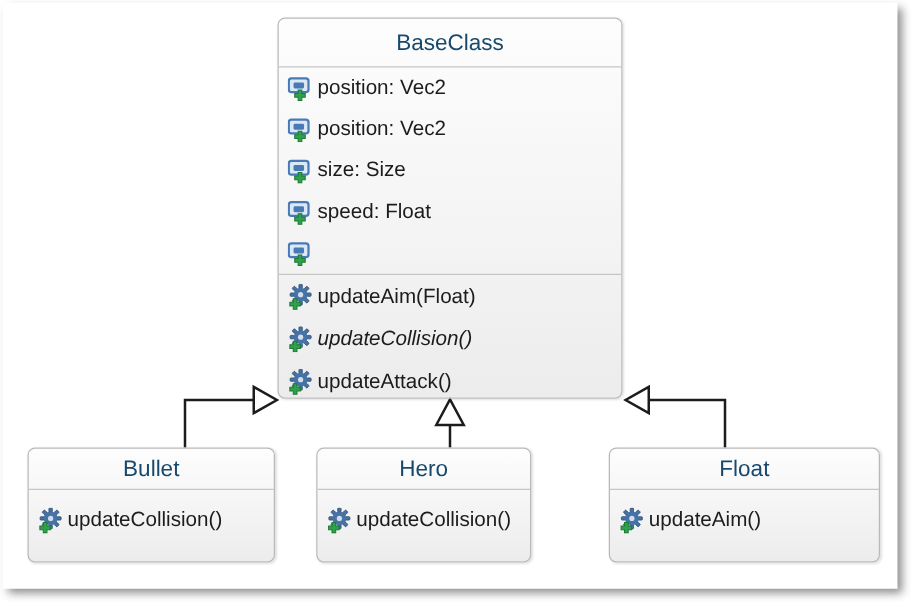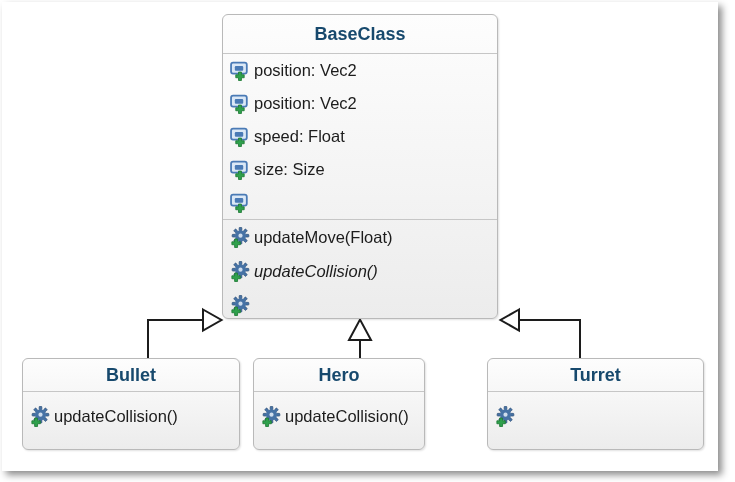--- a/index.html
+++ b/index.html
@@ -4,21 +4,21 @@
 <style>
   html,body{margin:0;padding:0;background:#fff;}
   body{width:735px;height:482px;font-family:"Liberation Sans",sans-serif;overflow:hidden;}
   .canvas{position:relative;width:735px;height:482px;background:#fff;}
   .sheet{position:absolute;left:2px;top:2px;width:716px;height:469px;background:#fff;
          box-shadow:4px 4px 7px rgba(0,0,0,0.45);}
   .diagram{position:absolute;left:0;top:0;width:735px;height:482px;}
   .uml-box{position:absolute;border:1px solid #b9b9b9;border-radius:6px;
            background:linear-gradient(180deg,#fdfdfd 0%,#f4f4f4 55%,#ececec 100%);
            box-shadow:1px 1px 2px rgba(0,0,0,0.12);box-sizing:border-box;}
-  .uml-header{font-weight:bold;font-size:18px;color:#17496d;text-align:right;
+  .uml-header{font-weight:normal;font-size:18px;color:#17496d;text-align:right;
               border-bottom:1px solid #c6c6c6;display:flex;align-items:center;justify-content:center;}
   .base .uml-header{height:38px;}
   .child .uml-header{height:32px;}
   .member-row{display:flex;align-items:center;gap:3px;padding-left:7px;
               font-size:16.5px;color:#1c1c1c;}
   .attr-row{height:33px;}
   .method-row{height:34px;}
   .methods-sep{border-top:1px solid #c6c6c6;}
   .child-method{padding-top:7px;}
   .italic{font-style:italic;}
@@ -85,78 +85,80 @@
         <div class="member-row attr-row">
           <svg class="icon">
               <use href="#sym-field"></use>
             </svg>
           <span>position: Vec2</span>
         </div>
         <div class="member-row attr-row">
           <svg class="icon">
               <use href="#sym-field"></use>
             </svg>
-          <span>speed: Float</span>
+          <span>size: Size</span>
         </div>
         <div class="member-row attr-row">
           <svg class="icon">
               <use href="#sym-field"></use>
             </svg>
-          <span>size: Size</span>
+          <span>speed: Float</span>
         </div>
         <div class="member-row attr-row">
           <svg class="icon">
               <use href="#sym-field"></use>
             </svg>
         </div>
       </div>
       <div class="methods-sep">
         <div class="member-row method-row">
           <svg class="icon">
               <use href="#sym-method"></use>
             </svg>
-          <span>updateMove(Float)</span>
+          <span>updateAim(Float)</span>
         </div>
         <div class="member-row method-row">
           <svg class="icon">
               <use href="#sym-method"></use>
             </svg>
           <span class="italic">updateCollision()</span>
         </div>
         <div class="member-row method-row">
           <svg class="icon">
               <use href="#sym-method"></use>
             </svg>
+          <span>updateAttack()</span>
         </div>
       </div>
     </div>
 
-    <div class="uml-box child" style="left:22px;top:358px;width:218px;height:92px;">
+    <div class="uml-box child" style="left:22px;top:358px;width:198px;height:92px;">
       <div class="uml-header">Bullet</div>
       <div class="member-row method-row child-method">
         <svg class="icon">
             <use href="#sym-method"></use>
           </svg>
         <span>updateCollision()</span>
       </div>
     </div>
 
     <div class="uml-box child" style="left:253px;top:358px;width:172px;height:92px;">
       <div class="uml-header">Hero</div>
       <div class="member-row method-row child-method">
         <svg class="icon">
             <use href="#sym-method"></use>
           </svg>
         <span>updateCollision()</span>
       </div>
     </div>
 
     <div class="uml-box child" style="left:487px;top:358px;width:217px;height:92px;">
-      <div class="uml-header">Turret</div>
+      <div class="uml-header">Float</div>
       <div class="member-row method-row child-method">
         <svg class="icon">
             <use href="#sym-method"></use>
           </svg>
+        <span>updateAim()</span>
       </div>
     </div>
 
   </div>
 </div>
 
 </body></html>

